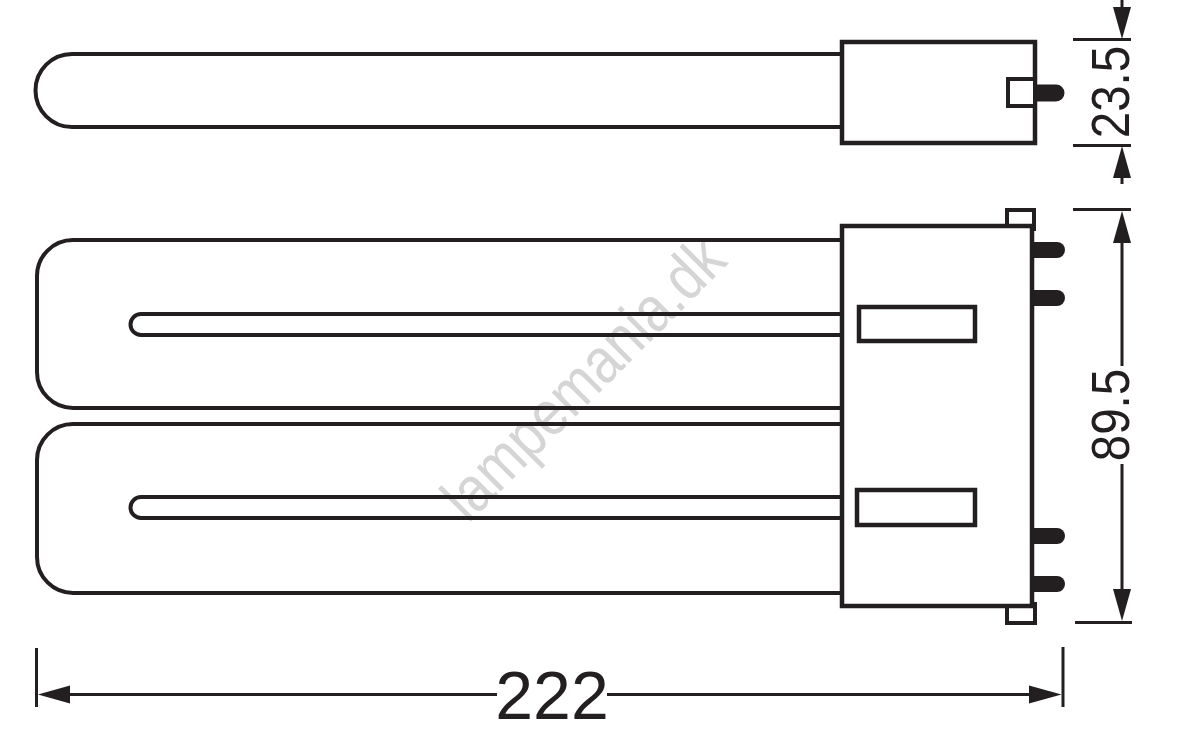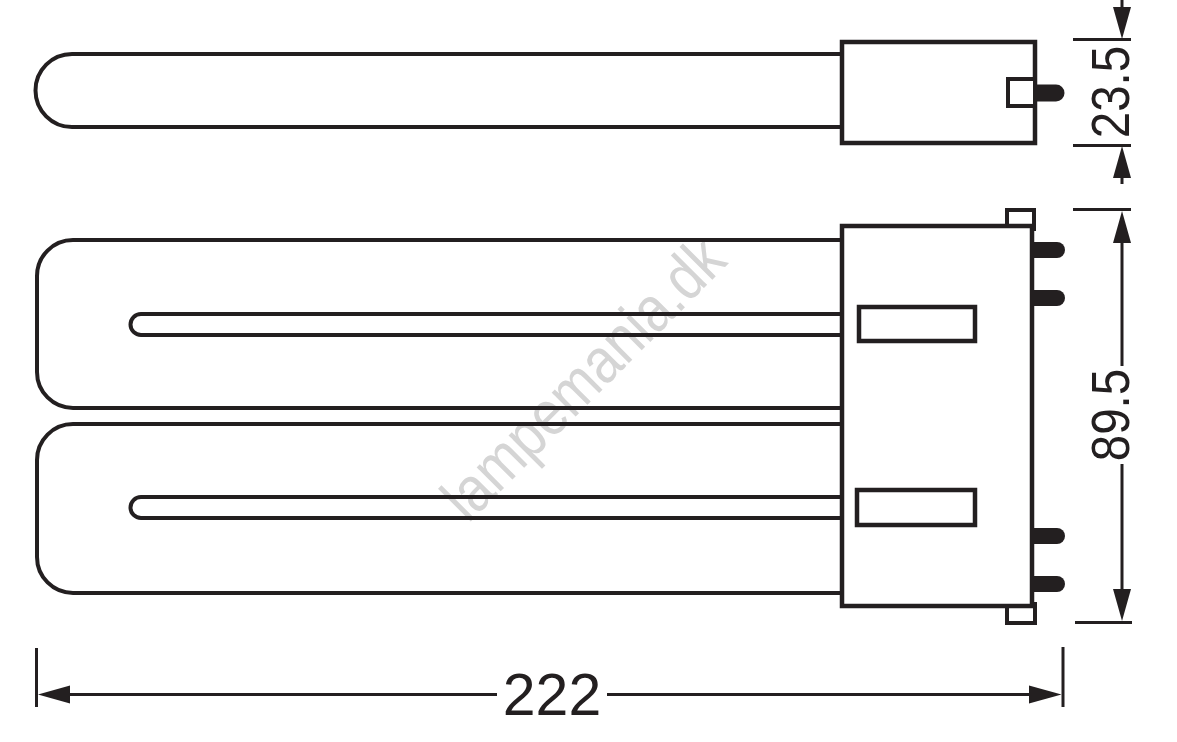--- a/index.html
+++ b/index.html
@@ -59,21 +59,21 @@
     transform-origin: center center;
   }
   .dim-depth  { left: 1030px; top: 64px; }
   .dim-height { left: 1030px; top: 387px; }
   .dim-length {
     left: 472px;
     top: 669px;
     width: 160px;
     height: 52px;
     line-height: 52px;
-    font-size: 59px;
+    font-size: 68px;
   }
 </style>
 </head>
 <body>
 
 <div class="stage">
 
   <div class="watermark">lampemania.dk</div>
 
   <svg class="drawing" width="1177" height="742" viewBox="0 0 1177 742">

